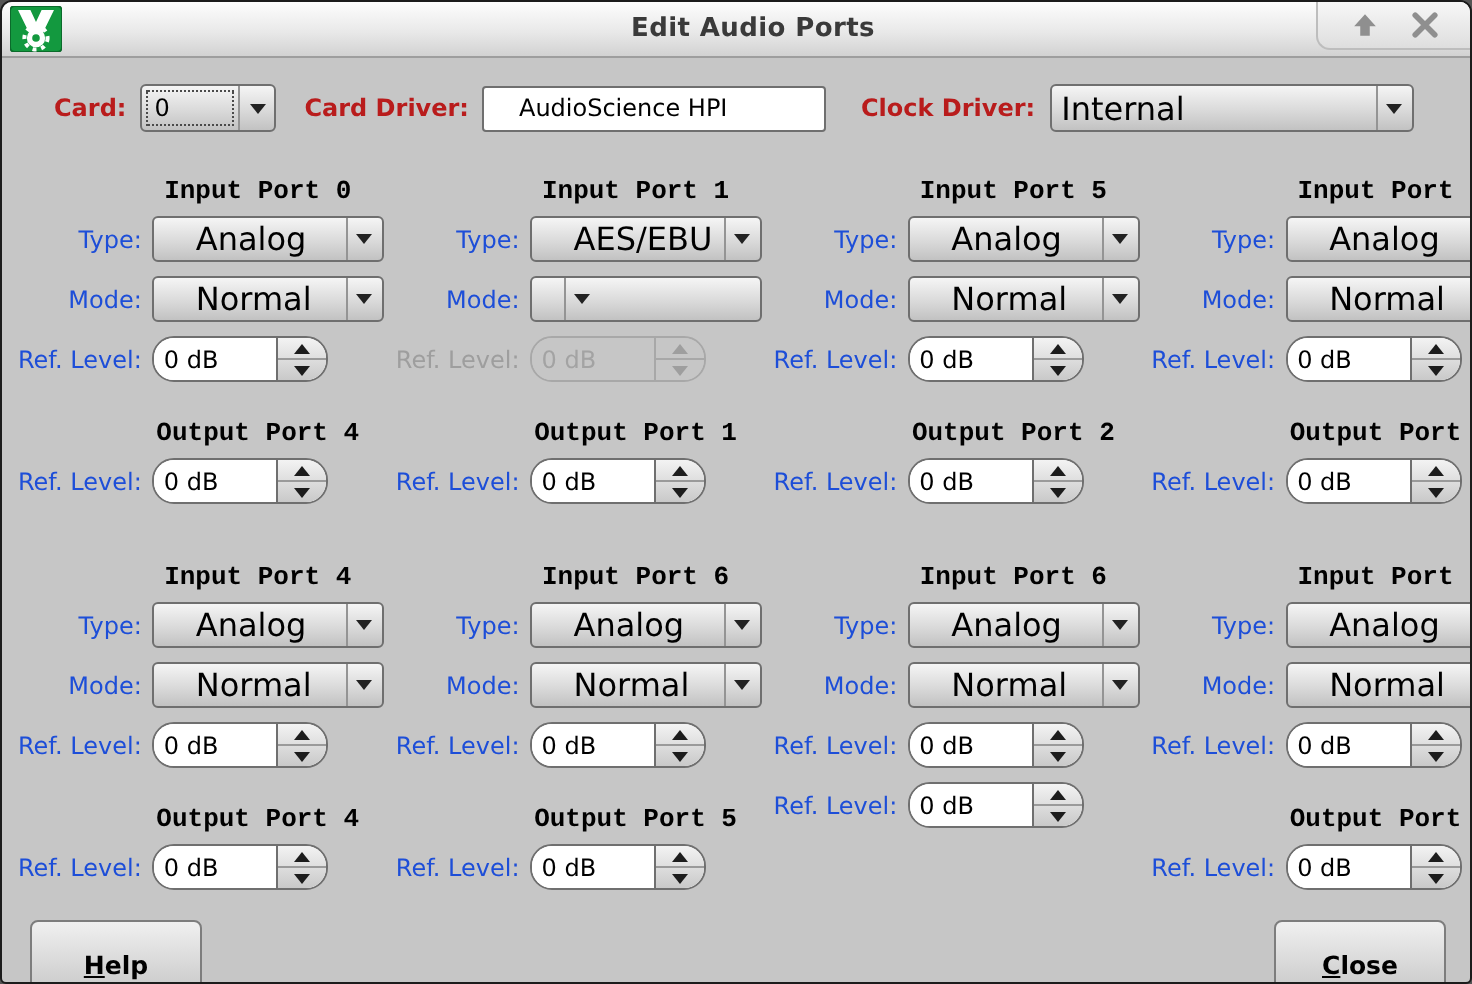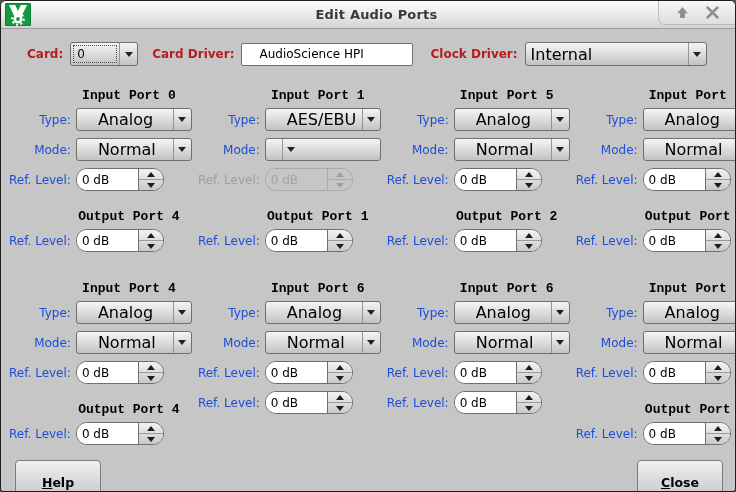--- a/index.html
+++ b/index.html
@@ -479,20 +479,21 @@
           <span class="spin-entry">0 dB</span>
           <span class="spin-btns">
                 <i class="sup"></i>
                 <i class="sdn"></i>
               </span>
             </span>
           </span>
       </div>
     </div>
     <div class="port-cell">
+      <div class="port-title out">Output Port 5</div>
       <div class="frow">
         <span class="lbl">Ref. Level:</span>
         <span class="slot">
             <span class="spin">
           <span class="spin-entry">0 dB</span>
           <span class="spin-btns">
                 <i class="sup"></i>
                 <i class="sdn"></i>
               </span>
             </span>

